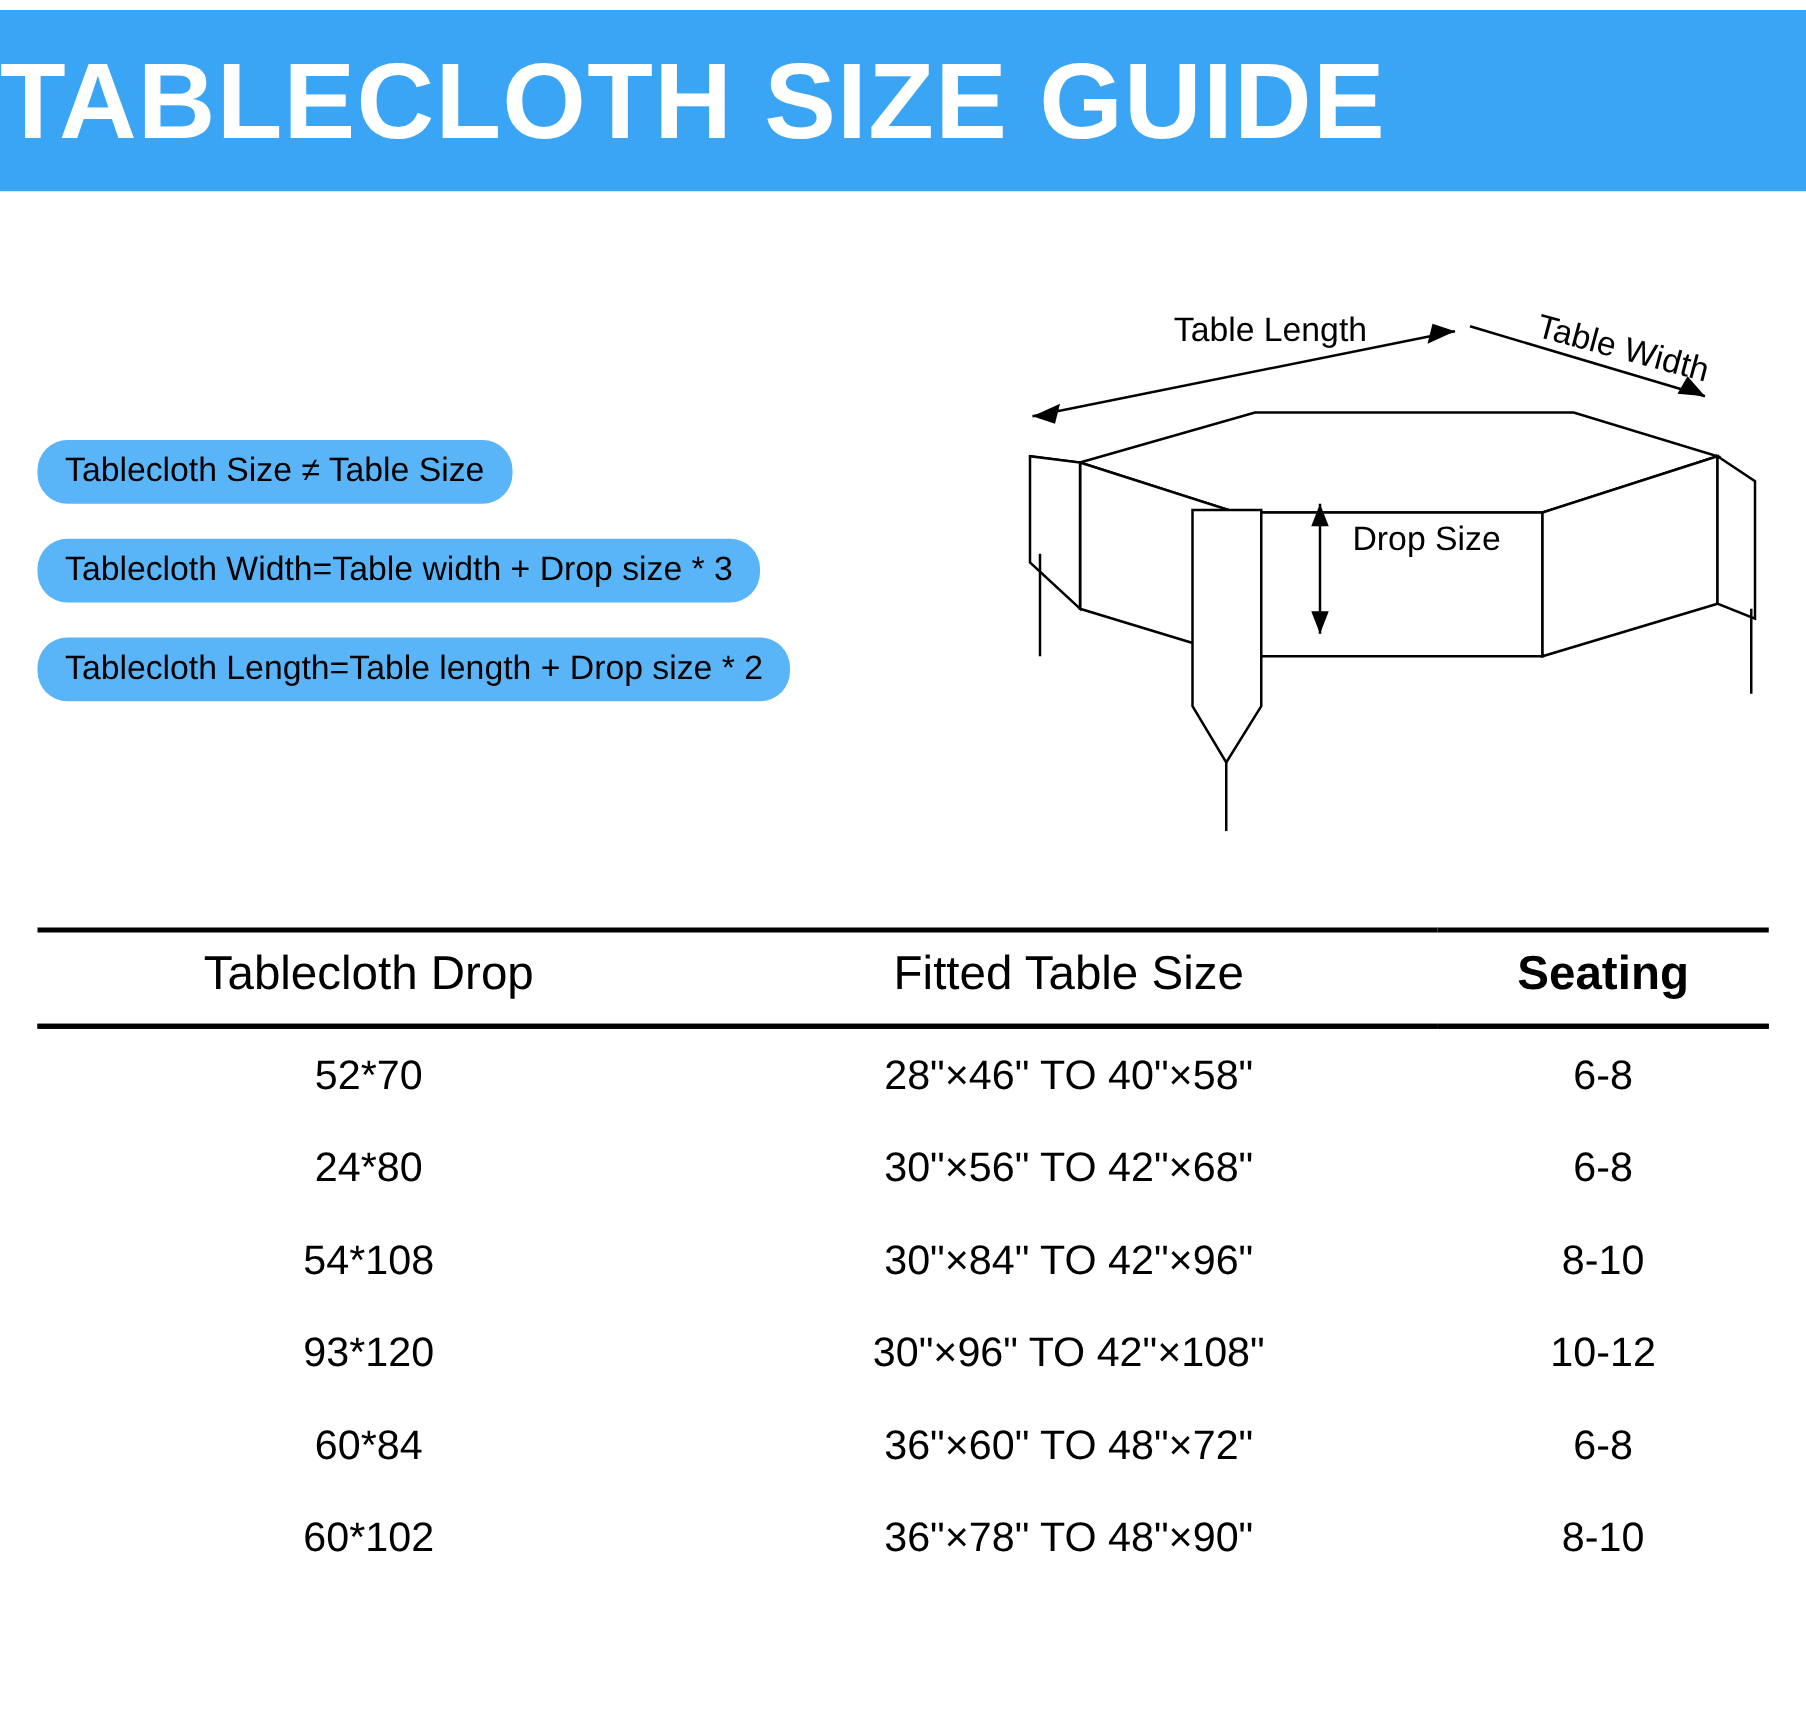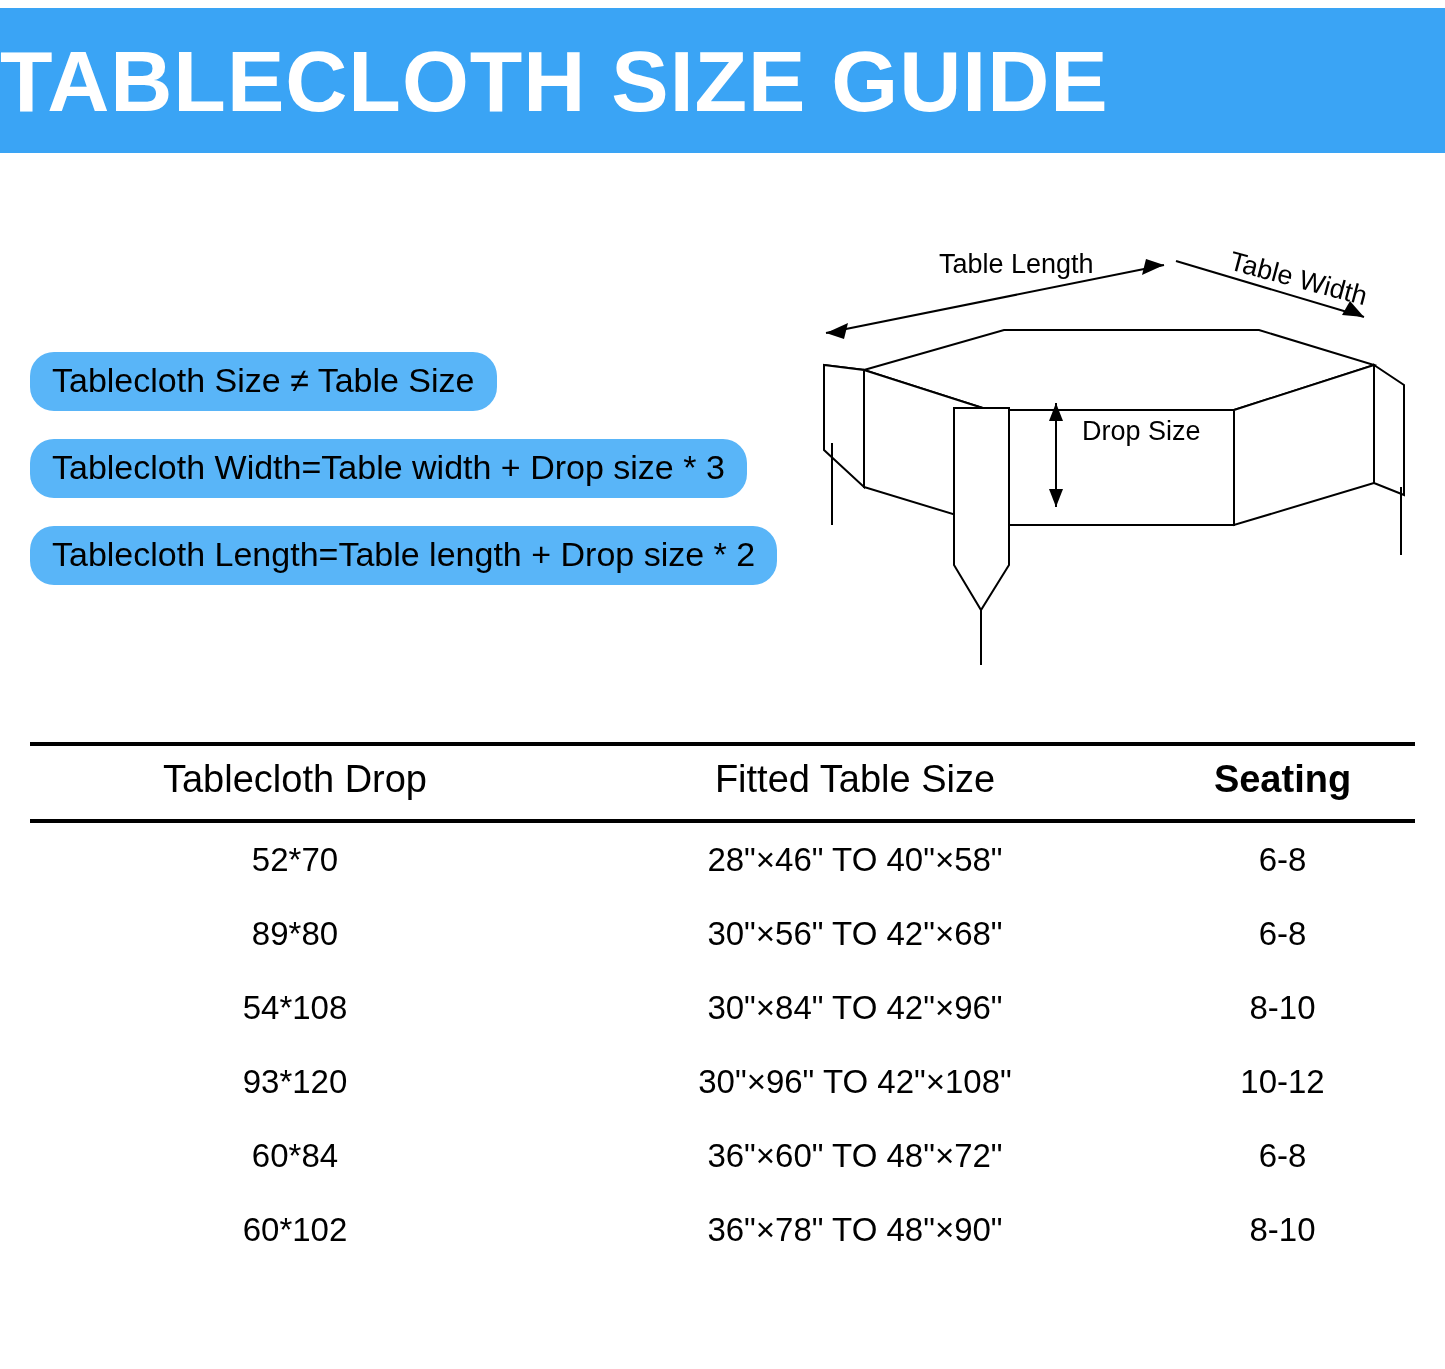--- a/index.html
+++ b/index.html
@@ -41,21 +41,21 @@
   .pills {
     position: absolute;
     left: 30px;
     top: 352px;
     width: 620px;
   }
   .pill {
     background: #59b5f8;
     color: #000000;
     border-radius: 24px;
-    font-size: 34px;
+    font-size: 27px;
     padding: 9px 22px 11px 22px;
     margin-bottom: 28px;
     display: inline-block;
     white-space: nowrap;
     line-height: 1.15;
   }
 
   
   .illustration {
     position: absolute;
@@ -157,21 +157,21 @@
       <th class="col-seating">Seating</th>
     </tr>
   </thead>
   <tbody>
     <tr>
       <td>52*70</td>
       <td>28"×46" TO 40"×58"</td>
       <td>6-8</td>
     </tr>
     <tr>
-      <td>89*80</td>
+      <td>24*80</td>
       <td>30"×56" TO 42"×68"</td>
       <td>6-8</td>
     </tr>
     <tr>
       <td>54*108</td>
       <td>30"×84" TO 42"×96"</td>
       <td>8-10</td>
     </tr>
     <tr>
       <td>93*120</td>

